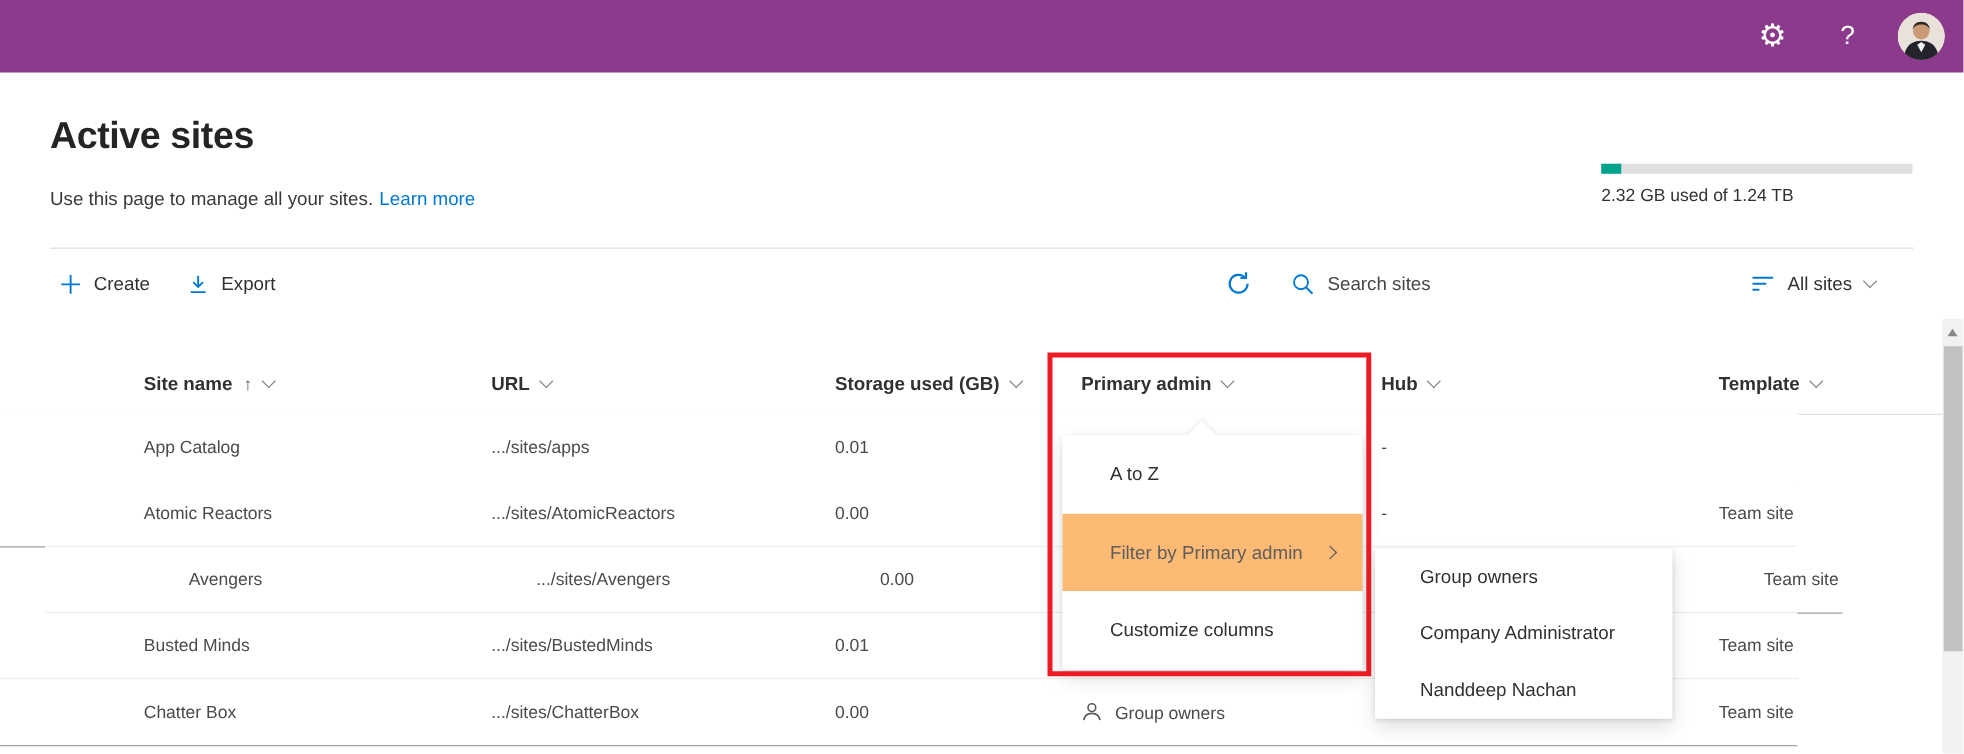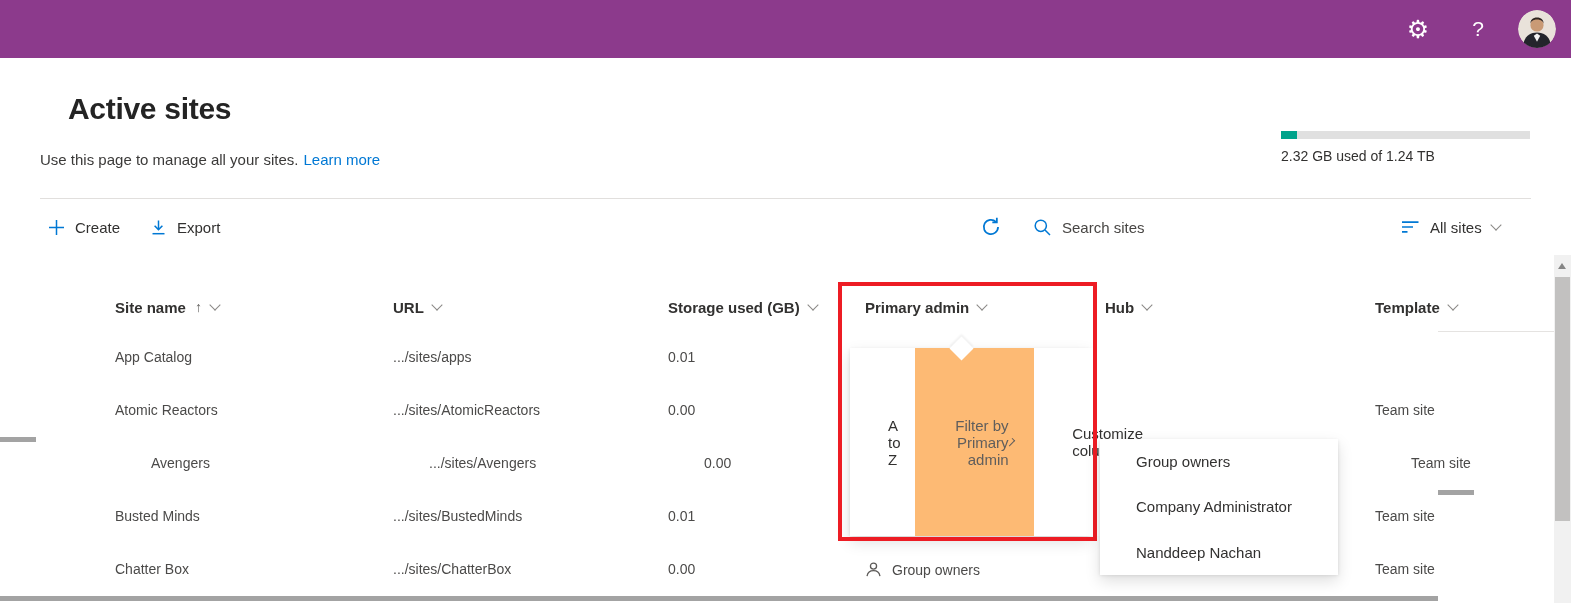--- a/index.html
+++ b/index.html
@@ -8,21 +8,21 @@
     font-family:"Liberation Sans","DejaVu Sans",sans-serif;color:#323130;
   }
   
   .topbar{position:absolute;left:0;top:0;width:1571px;height:58px;background:#8C3A8C;}
   .tb-gear{position:absolute;left:1402px;top:13px;width:32px;height:32px;color:#fff;font-size:25px;
     display:flex;align-items:center;justify-content:center;cursor:pointer;}
   .tb-help{position:absolute;left:1462px;top:13px;width:32px;height:32px;color:#fff;font-size:21px;
     display:flex;align-items:center;justify-content:center;cursor:pointer;}
   .tb-avatar{position:absolute;left:1518px;top:10px;width:38px;height:38px;border-radius:50%;overflow:hidden;cursor:pointer;}
   
-  .page-title{position:absolute;left:40px;top:92px;font-size:30px;font-weight:700;color:#242424;letter-spacing:-0.3px;margin-left:28px;}
+  .page-title{position:absolute;left:40px;top:92px;font-size:30px;font-weight:700;color:#242424;letter-spacing:-0.3px;}
   .page-sub{position:absolute;left:40px;top:151px;font-size:15px;color:#3b3a39;}
   .page-sub a{color:#0078d4;text-decoration:none;margin-left:5px;}
   
   .storage-bar{position:absolute;left:1281px;top:131px;width:249px;height:8px;background:#e0e0e0;}
   .storage-fill{height:8px;background:#00A38B;}
   .storage-label{position:absolute;left:1281px;top:148px;font-size:14px;color:#323130;}
   
   .toolbar-line{position:absolute;left:40px;top:198px;width:1491px;height:1px;background:#e1dfdd;}
   .tb-btn{position:absolute;top:212px;height:30px;display:flex;align-items:center;gap:10px;
     font-size:15px;color:#323130;cursor:pointer;white-space:nowrap;}
@@ -34,26 +34,26 @@
   .view-filter{left:1401px;}
   .chev{display:inline-block;width:7px;height:7px;border-right:1.4px solid #8a8886;border-bottom:1.4px solid #8a8886;
     transform:rotate(45deg);margin-top:-4px;}
   
   .thead{position:absolute;left:0;top:283px;width:1554px;height:48px;border-bottom:1px solid #e5e3e1;}
   .th{position:absolute;top:0;height:48px;display:flex;align-items:center;gap:9px;
     font-size:15px;font-weight:700;color:#323130;cursor:pointer;white-space:nowrap;}
   .sort-arrow{font-size:14px;font-weight:400;color:#605e5c;}
   .col-name{left:115px;} .col-url{left:393px;} .col-storage{left:668px;}
   .col-padmin{left:865px;} .col-hub{left:1105px;} .col-template{left:1375px;}
-  .tr{position:absolute;left:0;width:1438px;height:53px;border-bottom:5px solid #a3a3a3;background:#fff;}
+  .tr{position:absolute;left:0;width:1438px;height:53px;border-bottom:1px solid #a3a3a3;background:#fff;}
   .td{position:absolute;top:0;height:53px;line-height:53px;font-size:14px;color:#4b4a49;white-space:nowrap;}
   .td.padmin{display:flex;align-items:center;gap:10px;line-height:normal;}
   
   .ctx-menu{position:absolute;left:850px;top:348px;width:240px;height:188px;background:#fff;z-index:20;
-    box-shadow:0 6.4px 14.4px rgba(0,0,0,.13),0 1.2px 3.6px rgba(0,0,0,.11);display:flex;flex-direction:row;}
+    box-shadow:0 6.4px 14.4px rgba(0,0,0,.13),0 1.2px 3.6px rgba(0,0,0,.11);display:flex;flex-direction:column;}
   .beak{position:absolute;top:-8px;left:103px;width:17px;height:17px;background:#fff;transform:rotate(45deg);
     box-shadow:-2px -2px 2px rgba(0,0,0,.05);}
   .mi{flex:1;display:flex;align-items:center;padding-left:38px;padding-right:14px;font-size:15px;color:#323130;cursor:pointer;background:#fff;}
   .mi.highlight{background:#fdba74;color:#605e5c;text-align:right;}
   .chev-r{width:7px;height:7px;border-top:1.5px solid #605e5c;border-right:1.5px solid #605e5c;
     transform:rotate(45deg);margin-left:auto;margin-right:8px;}
   
   .red-box{position:absolute;left:838px;top:282px;width:259px;height:259px;border:4px solid #ED1C24;
     box-sizing:border-box;z-index:30;pointer-events:none;}
   

